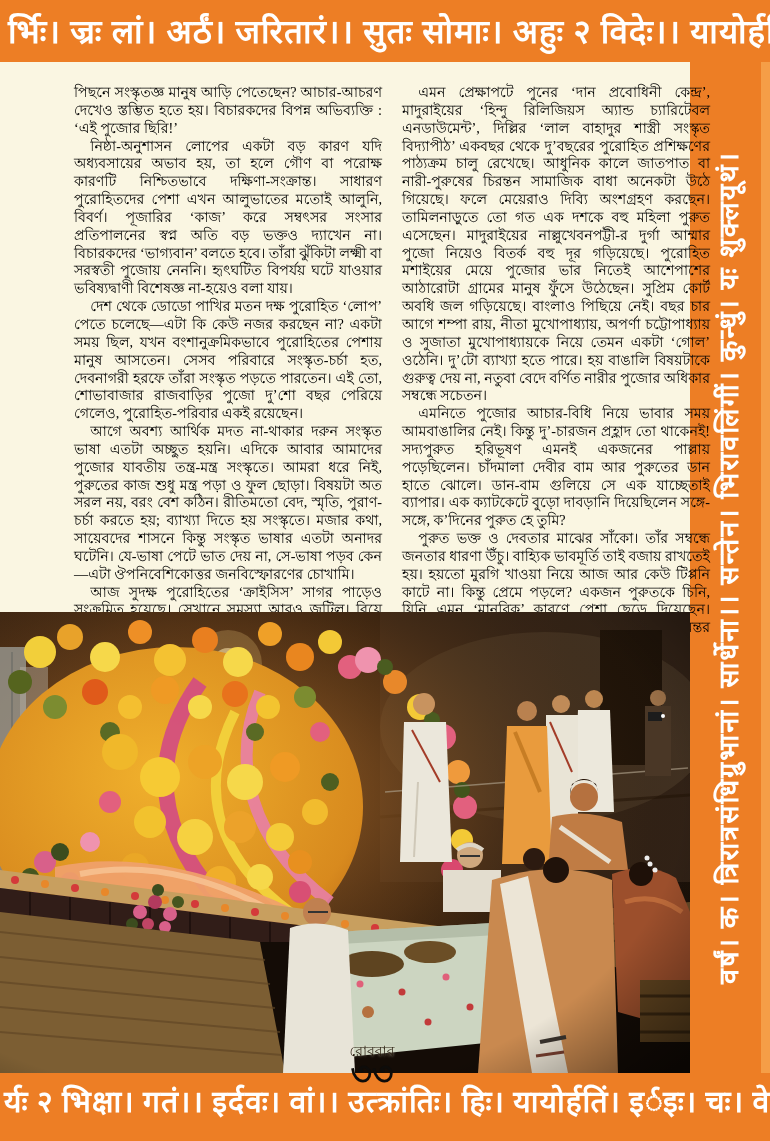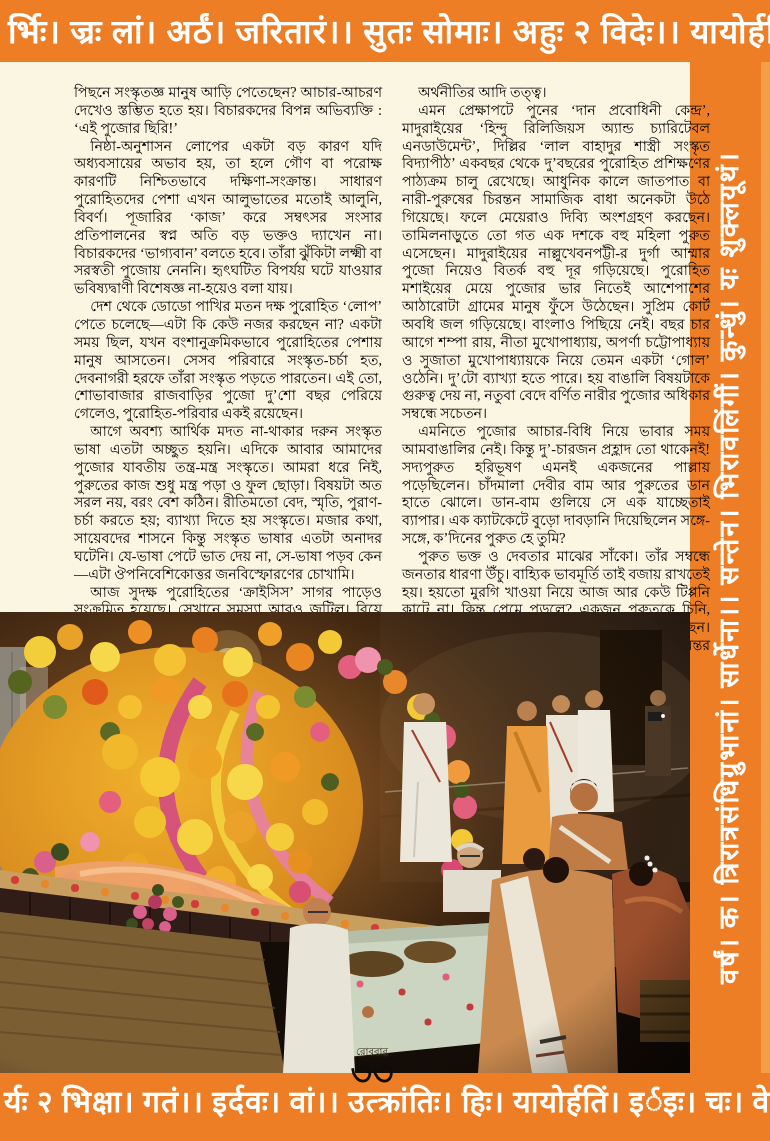--- a/index.html
+++ b/index.html
@@ -28,21 +28,21 @@
   .col{flex:1;font-size:14.2px;line-height:17.85px;text-align:justify;}
   .col p{margin:0;text-indent:1.15em;}
   .col p.cont{text-indent:0;}
 
   
   .photo{position:absolute;top:612px;left:0;width:690px;height:461px;background:#140c06;}
   .photo svg{display:block;}
 
   
   .folio{position:absolute;left:330px;top:1045px;width:84px;text-align:center;z-index:6;}
-  .folio .day{font-size:10px;color:#241a0c;line-height:13px;
+  .folio .day{font-size:14px;color:#241a0c;line-height:13px;
               text-shadow:0 0 3px rgba(250,240,220,.8);}
   .folio .num{font-size:33px;font-weight:bold;color:#0e0c0a;line-height:32px;}
 </style>
 </head>
 <body>
 
 <div class="page">
 
   <div class="band-top">
     <span lang="sa">र्भिः। ज्रः लां। अर्ठं। जरितारं।। सुतः सोमाः। अहुः २ विदेः।। यायोर्हतिं। तर्वं</span>
@@ -54,21 +54,20 @@
 
   <div class="content" lang="bn">
     <div class="col">
       <p class="cont">পিছনে সংস্কৃতজ্ঞ মানুষ আড়ি পেতেছেন? আচার-আচরণ দেখেও স্তম্ভিত হতে হয়। বিচারকদের বিপন্ন অভিব্যক্তি : ‘এই পুজোর ছিরি!’</p>
       <p>নিষ্ঠা-অনুশাসন লোপের একটা বড় কারণ যদি অধ্যবসায়ের অভাব হয়, তা হলে গৌণ বা পরোক্ষ কারণটি নিশ্চিতভাবে দক্ষিণা-সংক্রান্ত। সাধারণ পুরোহিতদের পেশা এখন আলুভাতের মতোই আলুনি, বিবর্ণ। পূজারির ‘কাজ’ করে সম্বৎসর সংসার প্রতিপালনের স্বপ্ন অতি বড় ভক্তও দ্যাখেন না। বিচারকদের ‘ভাগ্যবান’ বলতে হবে। তাঁরা ঝুঁকিটা লক্ষ্মী বা সরস্বতী পুজোয় নেননি। হৃৎঘটিত বিপর্যয় ঘটে যাওয়ার ভবিষ্যদ্বাণী বিশেষজ্ঞ না-হয়েও বলা যায়।</p>
       <p>দেশ থেকে ডোডো পাখির মতন দক্ষ পুরোহিত ‘লোপ’ পেতে চলেছে—এটা কি কেউ নজর করছেন না? একটা সময় ছিল, যখন বংশানুক্রমিকভাবে পুরোহিতের পেশায় মানুষ আসতেন। সেসব পরিবারে সংস্কৃত-চর্চা হত, দেবনাগরী হরফে তাঁরা সংস্কৃত পড়তে পারতেন। এই তো, শোভাবাজার রাজবাড়ির পুজো দু’শো বছর পেরিয়ে গেলেও, পুরোহিত-পরিবার একই রয়েছেন।</p>
       <p>আগে অবশ্য আর্থিক মদত না-থাকার দরুন সংস্কৃত ভাষা এতটা অচ্ছুত হয়নি। এদিকে আবার আমাদের পুজোর যাবতীয় তন্ত্র-মন্ত্র সংস্কৃতে। আমরা ধরে নিই, পুরুতের কাজ শুধু মন্ত্র পড়া ও ফুল ছোড়া। বিষয়টা অত সরল নয়, বরং বেশ কঠিন। রীতিমতো বেদ, স্মৃতি, পুরাণ-চর্চা করতে হয়; ব্যাখ্যা দিতে হয় সংস্কৃতে। মজার কথা, সায়েবদের শাসনে কিন্তু সংস্কৃত ভাষার এতটা অনাদর ঘটেনি। যে-ভাষা পেটে ভাত দেয় না, সে-ভাষা পড়ব কেন—এটা ঔপনিবেশিকোত্তর জনবিস্ফোরণের চোখামি।</p>
       <p>আজ সুদক্ষ পুরোহিতের ‘ক্রাইসিস’ সাগর পাড়েও সংক্রমিত হয়েছে। সেখানে সমস্যা আরও জটিল। বিয়ে কে দেবে? পাত্র সাহেব হলে চিন্তির! মন্ত্র বুঝবে না। সেজন্য প্রবাসে ইংরেজি মন্ত্রের দারুণ চাহিদা। অতএব ইংরেজি-জানা পুরুত ঠাকুরদের বাজারও</p>
     </div>
     <div class="col">
-      <p>অর্থনীতির আদি তত্ত্ব।</p>
       <p>এমন প্রেক্ষাপটে পুনের ‘দান প্রবোধিনী কেন্দ্র’, মাদুরাইয়ের ‘হিন্দু রিলিজিয়স অ্যান্ড চ্যারিটেবল এনডাউমেন্ট’, দিল্লির ‘লাল বাহাদুর শাস্ত্রী সংস্কৃত বিদ্যাপীঠ’ একবছর থেকে দু’বছরের পুরোহিত প্রশিক্ষণের পাঠ্যক্রম চালু রেখেছে। আধুনিক কালে জাতপাত বা নারী-পুরুষের চিরন্তন সামাজিক বাধা অনেকটা উঠে গিয়েছে। ফলে মেয়েরাও দিব্যি অংশগ্রহণ করছেন। তামিলনাড়ুতে তো গত এক দশকে বহু মহিলা পুরুত এসেছেন। মাদুরাইয়ের নাল্লুখেবনপট্টী-র দুর্গা আম্মার পুজো নিয়েও বিতর্ক বহু দূর গড়িয়েছে। পুরোহিত মশাইয়ের মেয়ে পুজোর ভার নিতেই আশেপাশের আঠারোটা গ্রামের মানুষ ফুঁসে উঠেছেন। সুপ্রিম কোর্ট অবধি জল গড়িয়েছে। বাংলাও পিছিয়ে নেই। বছর চার আগে শম্পা রায়, নীতা মুখোপাধ্যায়, অপর্ণা চট্টোপাধ্যায় ও সুজাতা মুখোপাধ্যায়কে নিয়ে তেমন একটা ‘গোল’ ওঠেনি। দু’টো ব্যাখ্যা হতে পারে। হয় বাঙালি বিষয়টাকে গুরুত্ব দেয় না, নতুবা বেদে বর্ণিত নারীর পুজোর অধিকার সম্বন্ধে সচেতন।</p>
       <p>এমনিতে পুজোর আচার-বিধি নিয়ে ভাবার সময় আমবাঙালির নেই। কিন্তু দু’-চারজন প্রহ্লাদ তো থাকেনই! সদ্যপুরুত হরিভূষণ এমনই একজনের পাল্লায় পড়েছিলেন। চাঁদমালা দেবীর বাম আর পুরুতের ডান হাতে ঝোলে। ডান-বাম গুলিয়ে সে এক যাচ্ছেতাই ব্যাপার। এক ক্যাটকেটে বুড়ো দাবড়ানি দিয়েছিলেন সঙ্গে-সঙ্গে, ক’দিনের পুরুত হে তুমি?</p>
       <p>পুরুত ভক্ত ও দেবতার মাঝের সাঁকো। তাঁর সম্বন্ধে জনতার ধারণা উঁচু। বাহ্যিক ভাবমূর্তি তাই বজায় রাখতেই হয়। হয়তো মুরগি খাওয়া নিয়ে আজ আর কেউ টিপ্পনি কাটে না। কিন্তু প্রেমে পড়লে? একজন পুরুতকে চিনি, যিনি এমন ‘মানবিক’ কারণে পেশা ছেড়ে দিয়েছেন। প্রেমিকাকে নিয়ে ঘুরতে গিয়ে যদি দু’হাত অন্তর ‘ঠাকুরমশাই পেন্নাম হই’ শুনতে হয়, প্রেমিকা টিকবে?</p>
     </div>
   </div>
 
   <div class="photo">
     <svg width="690" height="461" viewBox="0 0 690 461" xmlns="http://www.w3.org/2000/svg">
       <defs>
         <linearGradient id="bgGrad" x1="0" y1="0" x2="1" y2="0">

